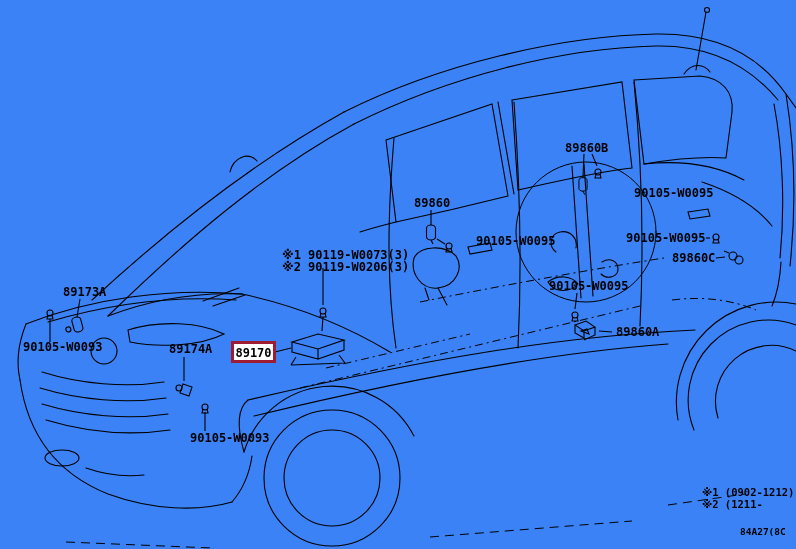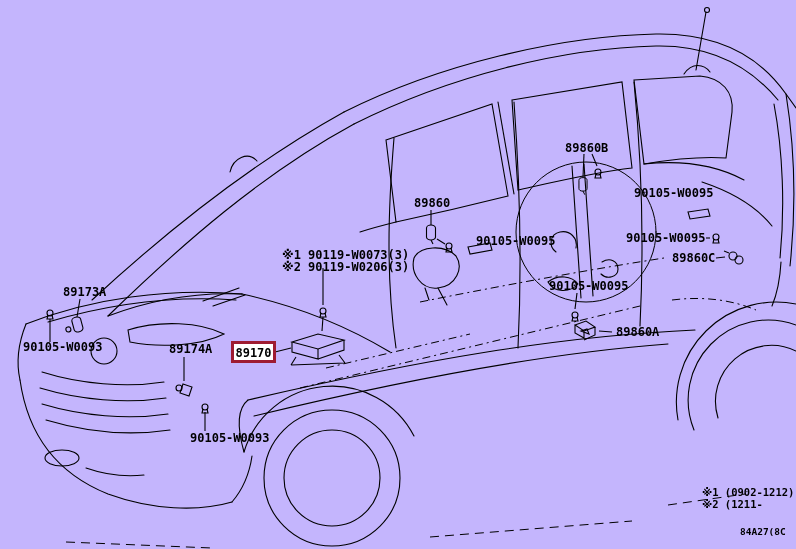--- a/index.html
+++ b/index.html
@@ -1,19 +1,19 @@
 <!DOCTYPE html>
 <html><head>
 <meta charset="utf-8">
 <style>
   html,body{margin:0;padding:0;background:#888;}
   .stage{
     position:relative;
     width:796px;height:549px;
-    background:#c4b5fd;
+    background:#3b82f6;
     overflow:hidden;
     font-family:"DejaVu Sans Mono","DejaVu Sans",monospace;
   }
   svg{position:absolute;left:0;top:0;}
   svg text{
     font-family:"DejaVu Sans Mono","DejaVu Sans",monospace;
     font-weight:bold;
     fill:#000;
     white-space:pre;
   }

